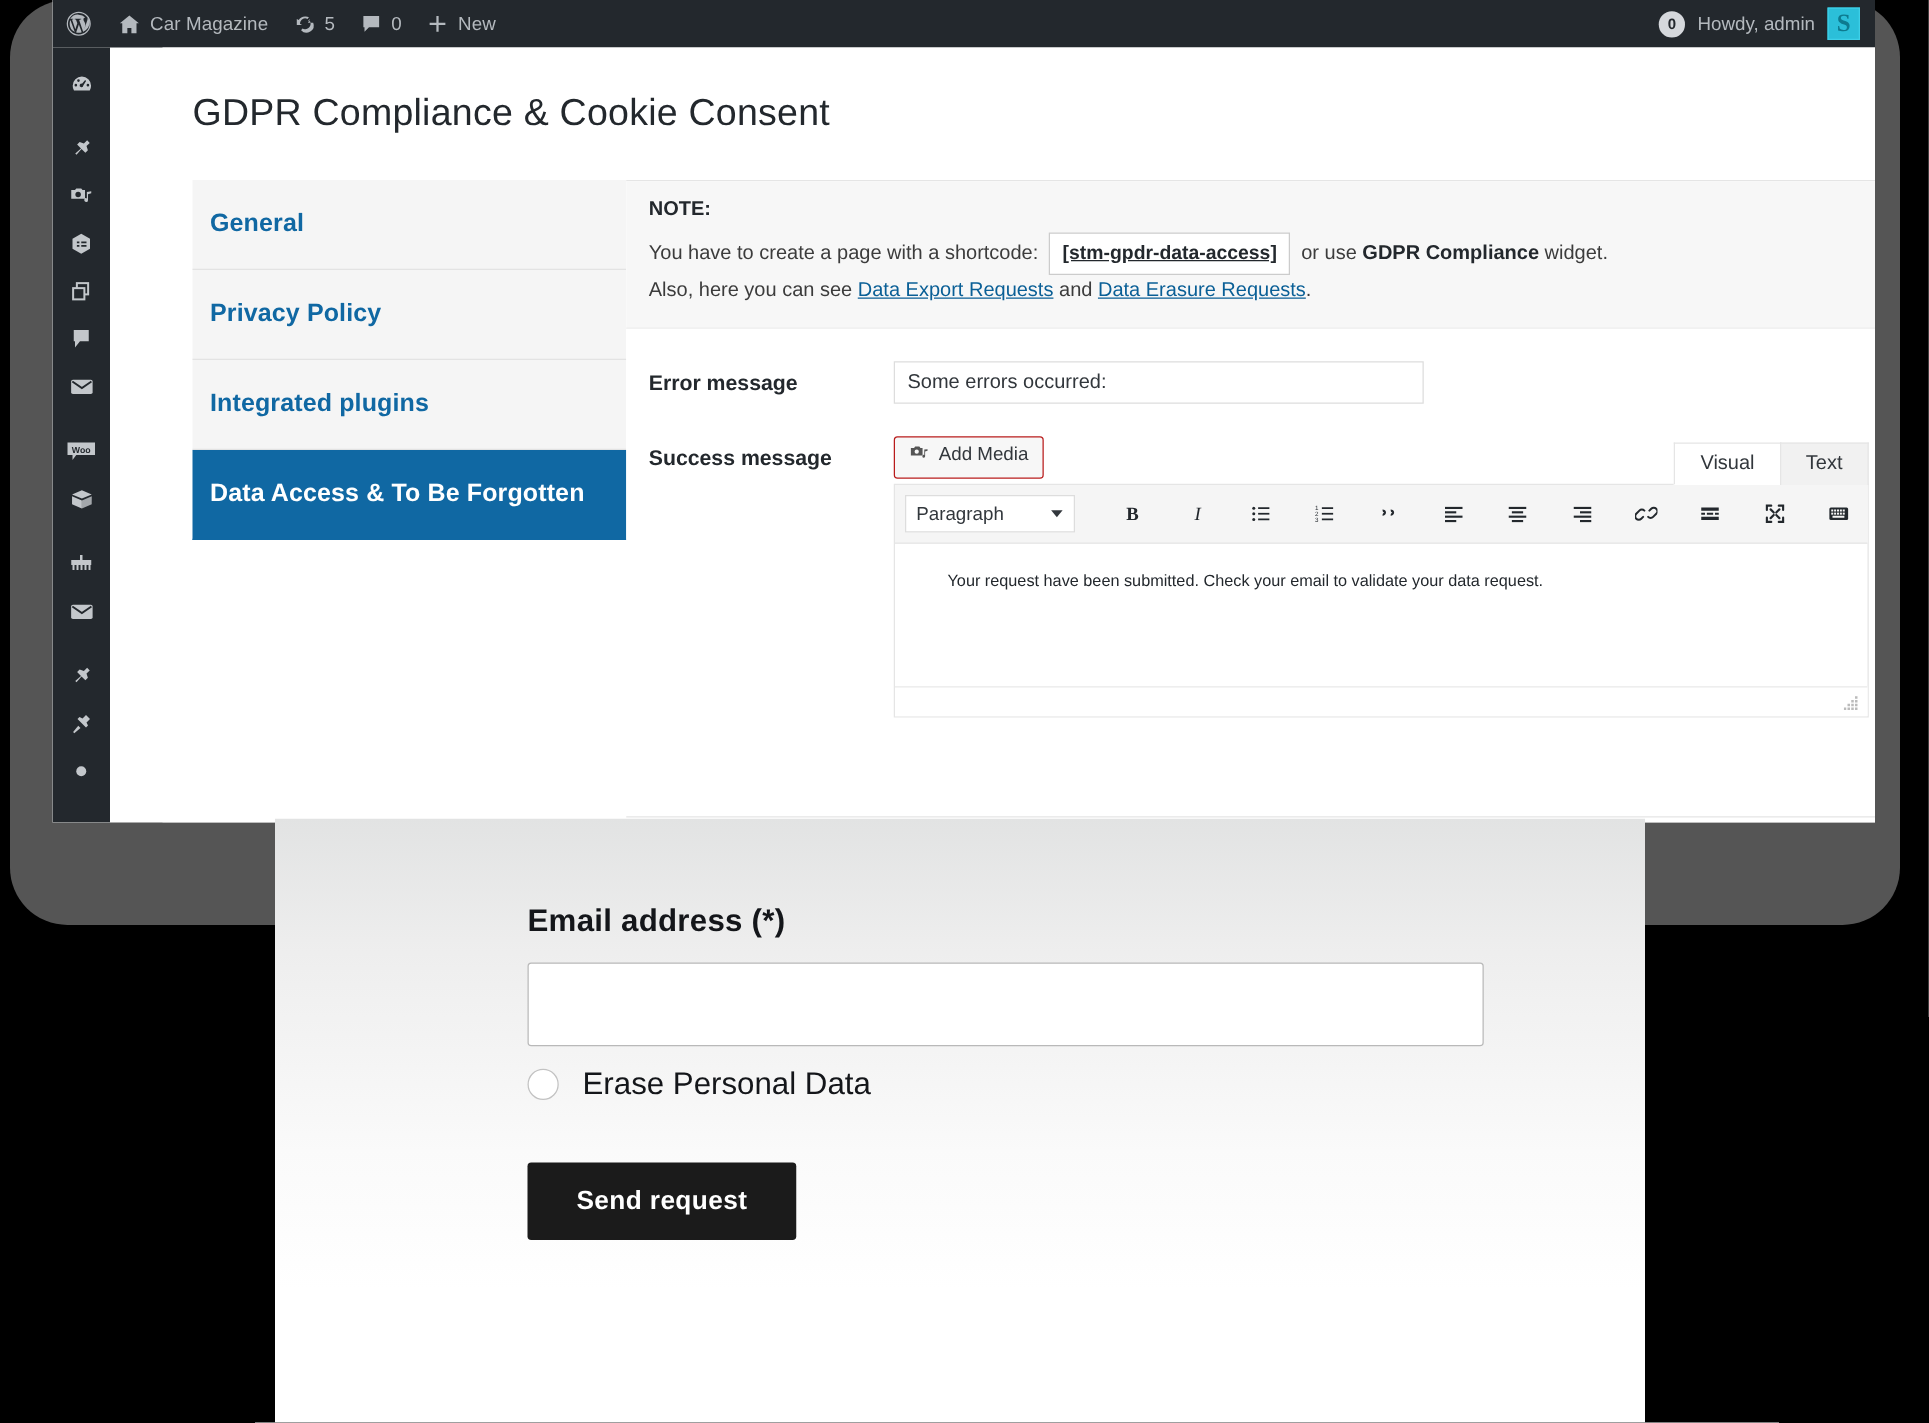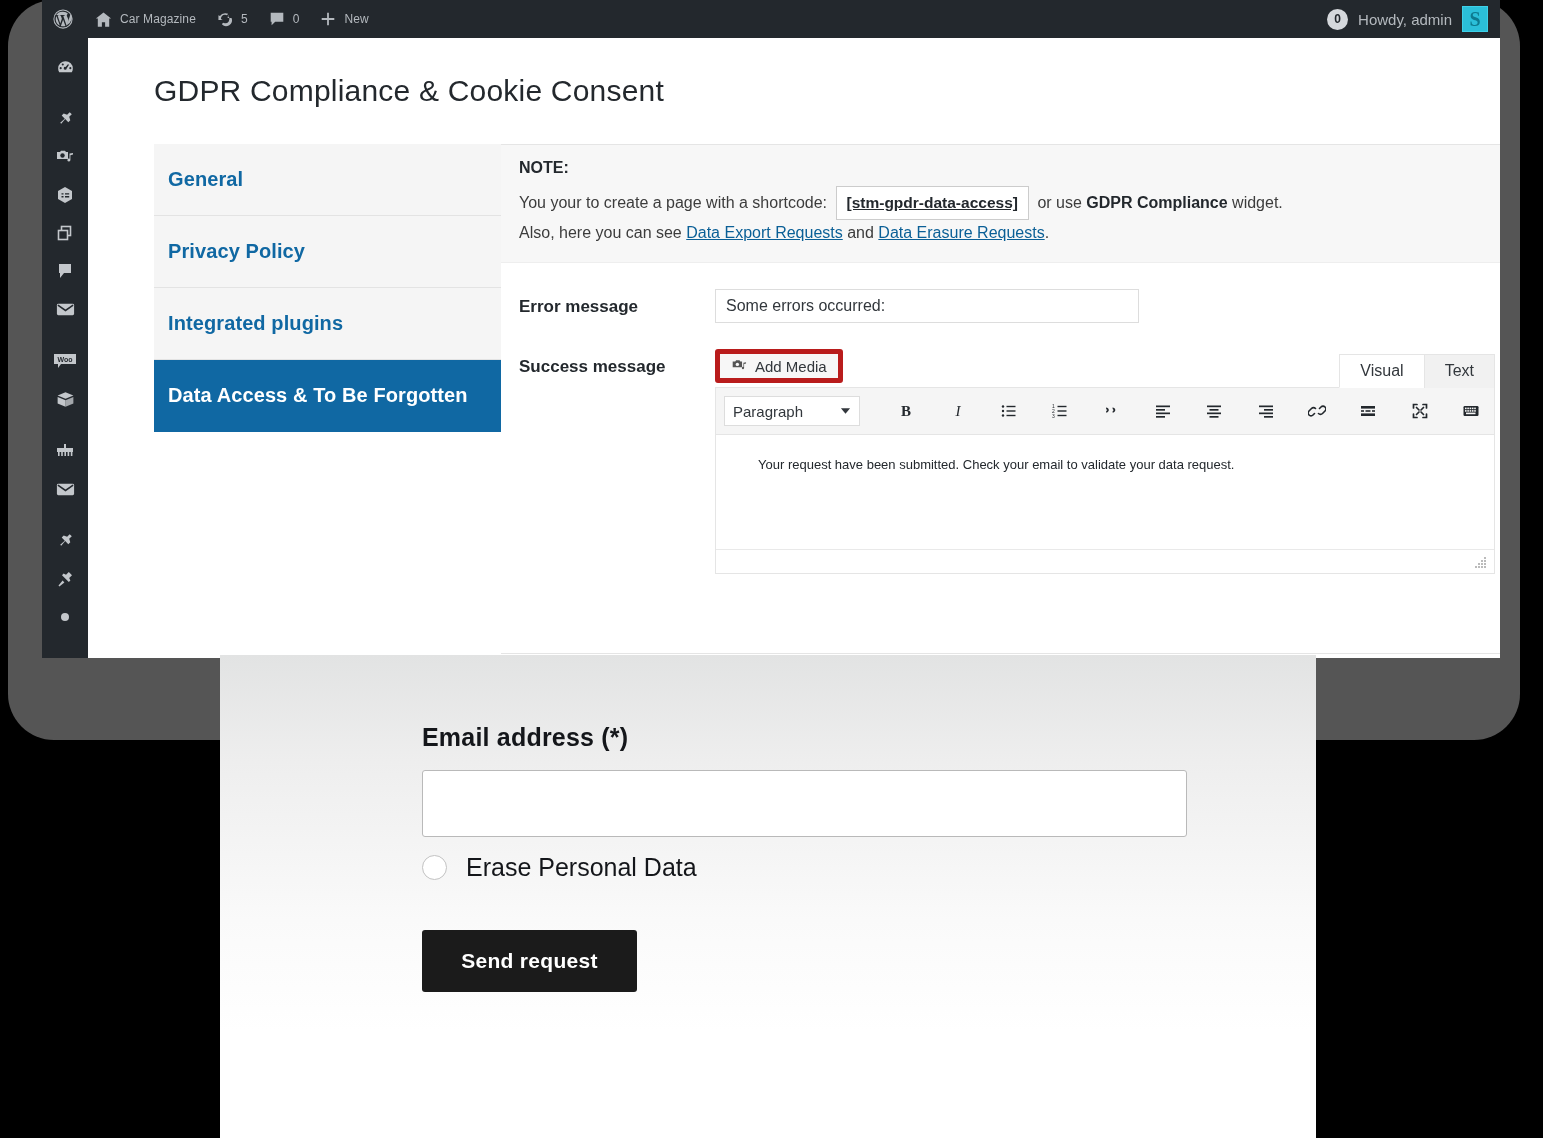--- a/index.html
+++ b/index.html
@@ -33,21 +33,21 @@
   
   #admin-bar {
     position: absolute;
     left: 0; top: 0; width: 1458px; height: 38px;
     background: #23282d;
     color: #b4b9be;
     font-size: 15px;
     display: flex; align-items: center;
   }
   .ab-item { display:flex; align-items:center; gap:7px; padding: 0 10px; height: 38px; color:#b4b9be; }
-  .ab-item .lbl { font-size: 12px; letter-spacing: .1px; }
+  .ab-item .lbl { font-size: 15px; letter-spacing: .1px; }
   #admin-bar .spacer { flex: 1; }
   .wp-logo { width: 22px; height: 22px; }
   .ab-right { display:flex; align-items:center; gap:10px; padding-right: 12px; }
   .comment-bubble-count {
     width: 21px; height: 21px; border-radius: 50%;
     background: #d5d8dc; color: #23282d;
     font-size: 12px; font-weight: bold;
     display:flex; align-items:center; justify-content:center;
   }
   .avatar-s {
@@ -131,22 +131,22 @@
     width: 424px; height: 34px;
     border: 1px solid #ddd; background:#fff;
     padding: 0 10px; font-size: 16px; color:#32373c;
     font-family: "Liberation Sans", sans-serif;
   }
 
   
   #editor-block { width: 780px; }
   .editor-top { display:flex; align-items:flex-start; position:relative; height: 38px; }
   .add-media-btn {
-    display:flex; align-items:center; gap:7px;
-    border:5px solid #b91c1c; background:#f7f7f7;
+    display:flex; gap:7px;
+    border:1px solid #b91c1c; background:#f7f7f7;
     border-radius: 3px; padding: 5px 11px;
     font-size: 15px; color:#32373c; height: 34px;
   }
   .editor-tabs { position:absolute; right:0; bottom: -1px; display:flex; }
   .ed-tab {
     padding: 7px 20px; font-size: 16px; color:#32373c;
     border:1px solid #e5e5e5; border-bottom:none; background:#f1f1f1;
     margin-left:-1px;
   }
   .ed-tab.active { background:#fff; border-bottom:1px solid #fff; color:#32373c; }
@@ -391,21 +391,21 @@
         <div class="tab-item">Privacy Policy</div>
         <div class="tab-item">Integrated plugins</div>
         <div class="tab-item active">Data Access &amp; To Be Forgotten</div>
       </div>
 
       <div id="settings-col">
 
         <div id="note-box">
           <div class="note-title">NOTE:</div>
           <div class="note-line">
-            <span>You your to create a page with a shortcode:</span>
+            <span>You have to create a page with a shortcode:</span>
             <span class="shortcode-chip">[stm-gpdr-data-access]</span>
             <span>or use</span>
             <span class="note-strong">GDPR Compliance</span>
             <span>widget.</span>
           </div>
           <div class="note-line">
             <span>Also, here you can see</span>
             <a class="note-link" href="#">Data Export Requests</a>
             <span>and</span>
             <a class="note-link" href="#">Data Erasure Requests</a><span>.</span>

